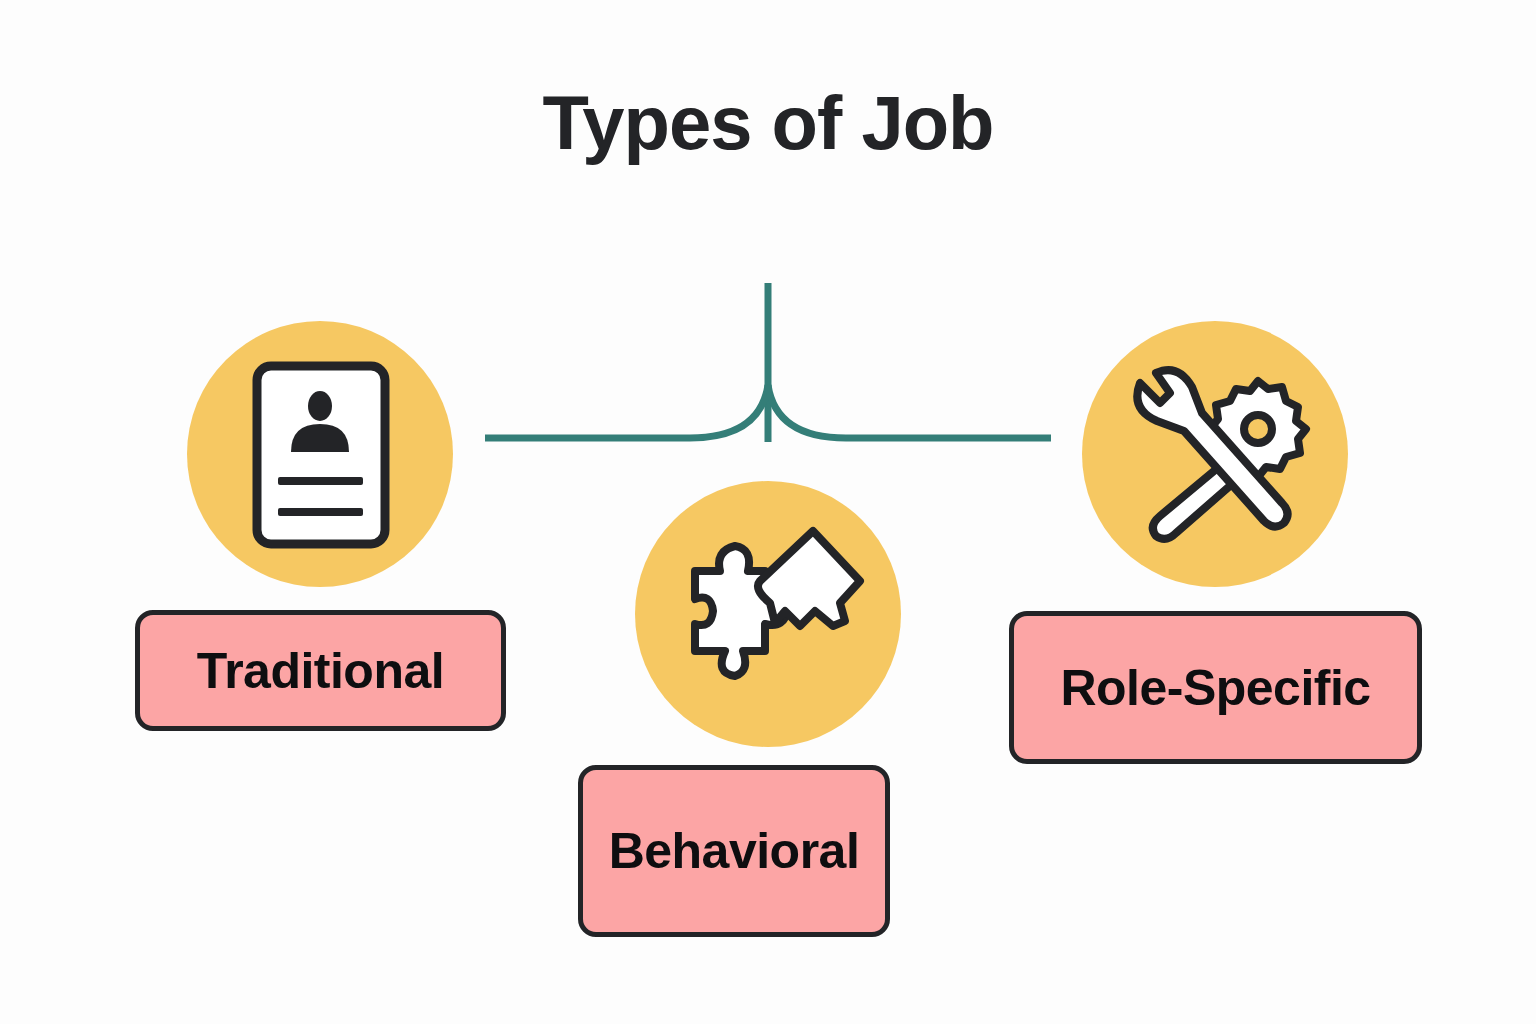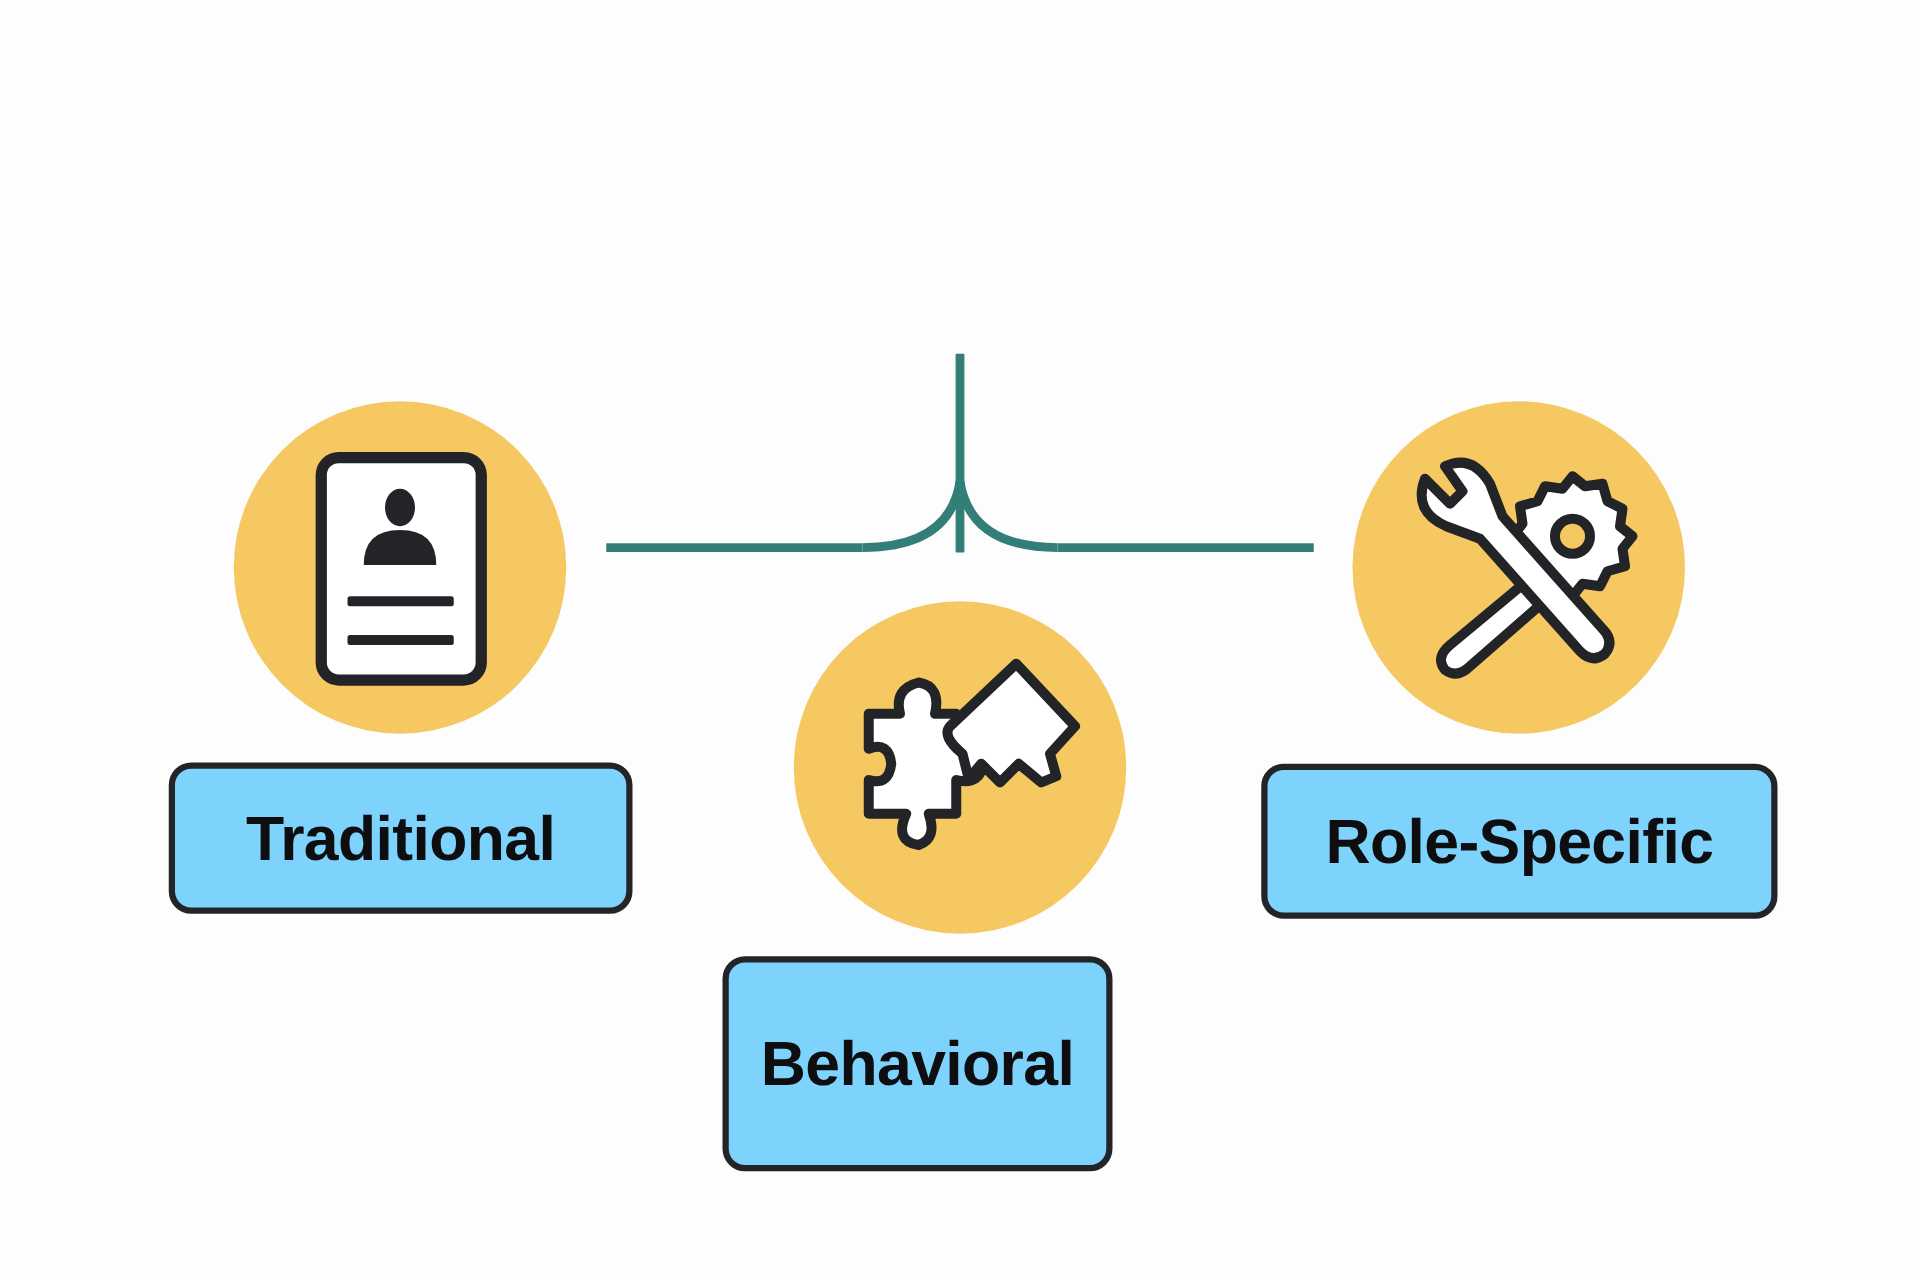--- a/index.html
+++ b/index.html
@@ -15,30 +15,31 @@
     letter-spacing: -1px; color: #232427;
   }
   .connector { position: absolute; left: 0; top: 0; }
   .circle {
     position: absolute; width: 266px; height: 266px; border-radius: 50%;
     background: #f6c862;
   }
   .circle svg { position: absolute; left: 0; top: 0; }
   .label-box {
     position: absolute; box-sizing: border-box;
-    border: 5px solid #232427; border-radius: 18px; background: #7dd3fc;
+    border: 5px solid #232427; border-radius: 18px; background: #fca5a5;
     display: flex; flex-direction: column; align-items: center; justify-content: center;
   }
   .label-main { font-weight: 700; font-size: 50px; line-height: 58px; color: #0e0e10; letter-spacing: -0.5px; }
   .label-sub { font-size: 36px; line-height: 42px; color: #141416; margin-top: 4px; }
 </style>
 </head>
 <body>
 
 <div class="title">
+  <div>Types of Job</div>
 </div>
 
 <svg class="connector" width="1536" height="1024" viewBox="0 0 1536 1024">
   <g stroke="#347e78" stroke-width="7" fill="none">
     <line x1="768" y1="283" x2="768" y2="442"></line>
     <line x1="485" y1="438" x2="690" y2="438"></line>
     <path d="M690 438 Q 760 438 768 385"></path>
     <path d="M768 385 Q 776 438 846 438"></path>
     <line x1="846" y1="438" x2="1051" y2="438"></line>
   </g>
@@ -73,15 +74,15 @@
     <g transform="translate(176,108)">
       <path d="M0 -48 L10 -40 L24 -42 L28 -28 L40 -22 L38 -8 L48 0 L40 10 L42 24 L28 28 L22 40 L8 38 L0 48 L-10 40 L-24 42 L-28 28 L-40 22 L-38 8 L-48 0 L-40 -10 L-42 -24 L-28 -28 L-22 -40 L-8 -38 Z" fill="#fff" stroke="#232427" stroke-width="8" stroke-linejoin="round"></path>
       <circle cx="0" cy="0" r="14" fill="#f6c862" stroke="#232427" stroke-width="8"></circle>
     </g>
 
     <path d="M150 135 L78 195 Q66 205 74 215 Q84 222 94 212 L165 150 Z" fill="#fff" stroke="#232427" stroke-width="8" stroke-linejoin="round"></path>
 
     <path d="M58 62 Q48 88 75 100 L102 110 L182 200 Q192 210 202 202 Q210 192 200 182 L120 92 L110 66 Q96 42 74 52 L88 72 L78 82 Z" fill="#fff" stroke="#232427" stroke-width="8" stroke-linejoin="round"></path>
   </svg>
 </div>
-<div class="label-box" style="left:1009px; top:611px; width:413px; height:124px;">
+<div class="label-box" style="left:1009px; top:611px; width:413px; height:153px;">
   <div class="label-main">Role-Specific</div>
 </div>
 
 </body></html>

